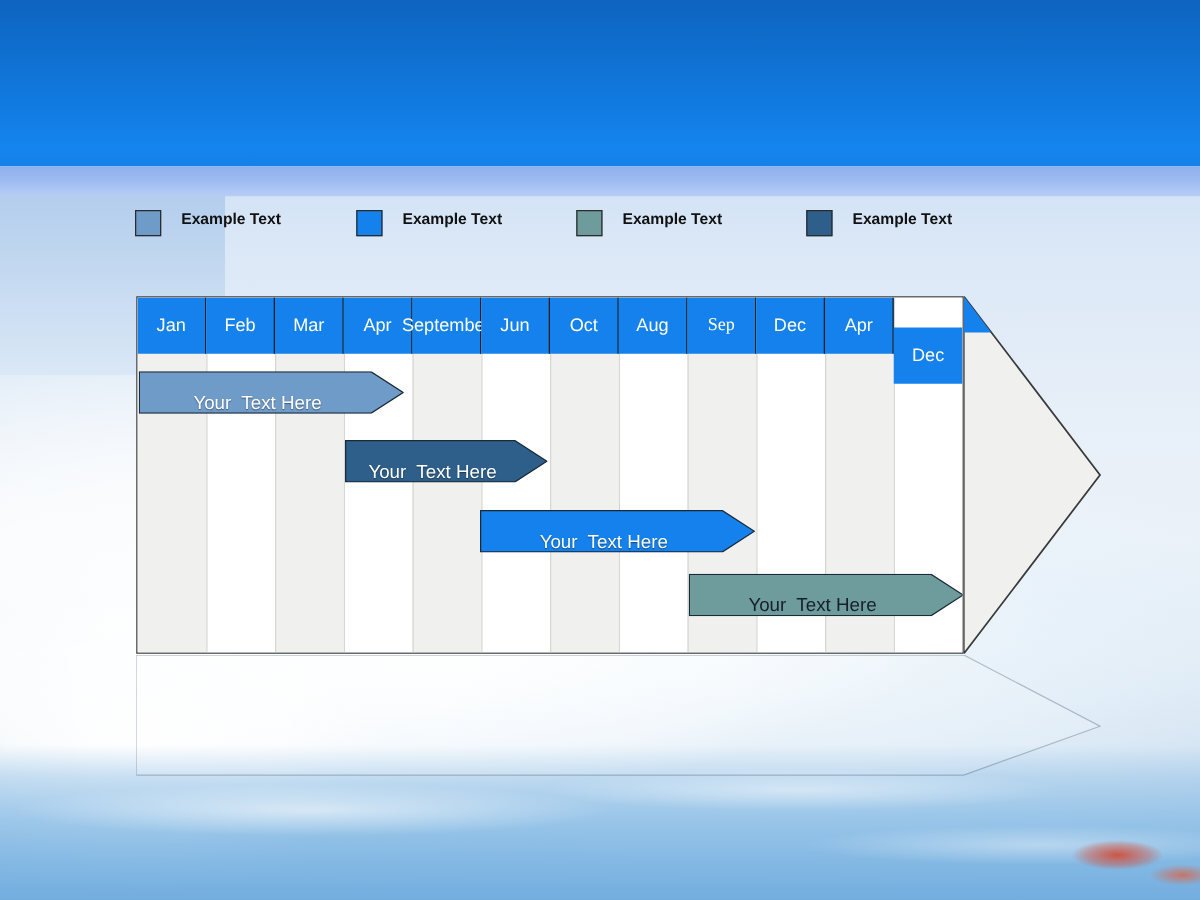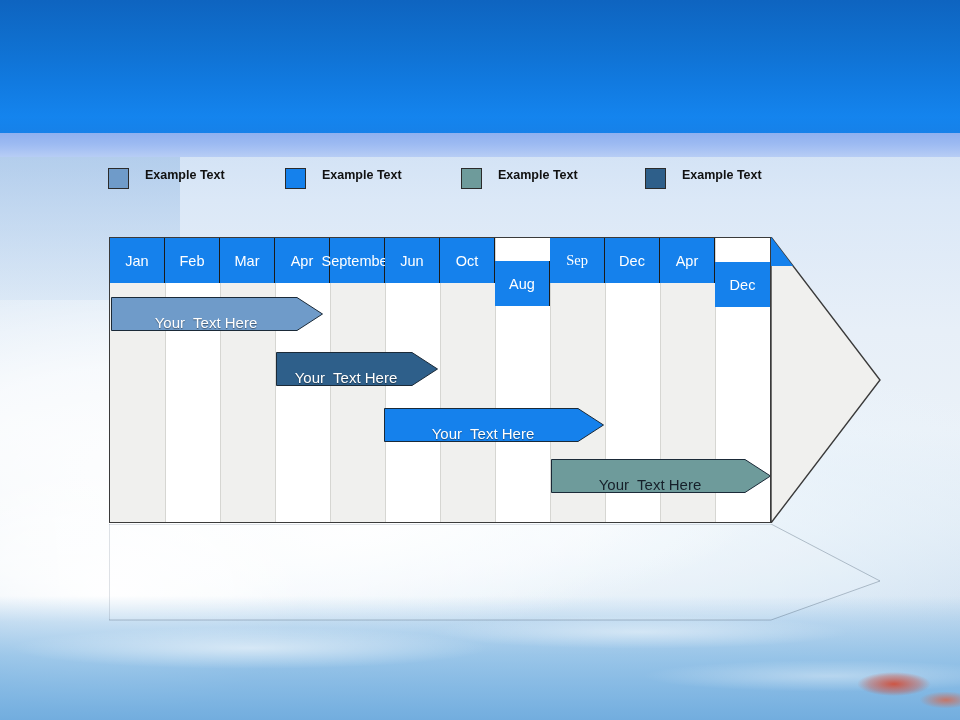--- a/index.html
+++ b/index.html
@@ -324,21 +324,21 @@
         <div class="col plain" style="left: 605px;"></div>
         <div class="col-sep" style="left: 605px;"></div>
         <div class="month-row">
           <div class="month-cell" style="left: 0px;">Jan</div>
           <div class="month-cell" style="left: 55px; text-align: center;">Feb</div>
           <div class="month-cell" style="left: 110px;">Mar</div>
           <div class="month-cell" style="left: 165px;">Apr</div>
           <div class="month-cell" style="left: 220px;">September</div>
           <div class="month-cell" style="left: 275px;">Jun</div>
           <div class="month-cell" style="left: 330px;">Oct</div>
-          <div class="month-cell" style="left: 385px; margin-top: 23px;">Aug</div>
+          <div class="month-cell" style="left: 385px;">Aug</div>
           <div class="month-cell" style="left: 440px; font-family: Liberation Serif, serif;">Sep</div>
           <div class="month-cell" style="left: 495px;">Dec</div>
           <div class="month-cell" style="left: 550px;">Apr</div>
           <div class="month-cell" style="left: 605px;">Dec</div>
         </div>
         <div class="bar" style="left: 1px; top: 59px; width: 212px;">
           <svg width="212" height="34" viewBox="0 0 212 34">
             <polygon points="0.5,0.5 186,0.5 211.5,17 186,33.5 0.5,33.5" fill="#6f9bc9" stroke="#1b2a38" stroke-width="1"></polygon>
           </svg>
           <div class="bar-label light" style="width: 190px;">Your  Text Here</div>

